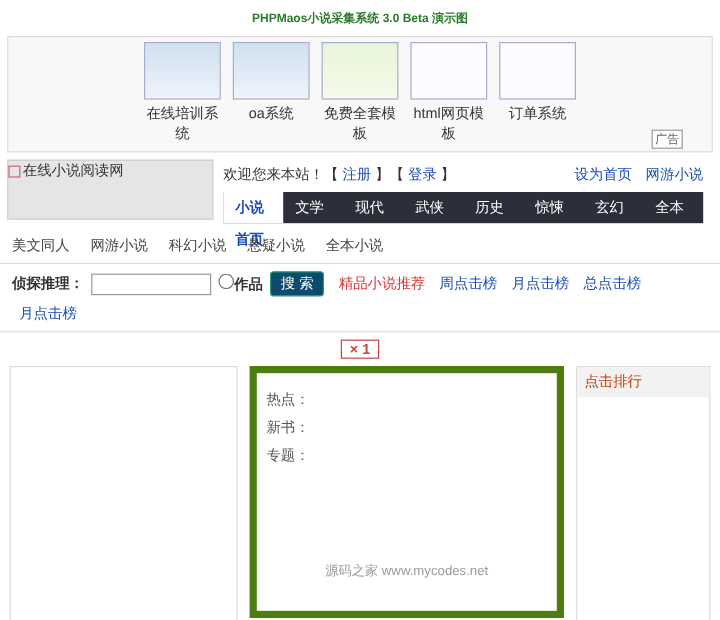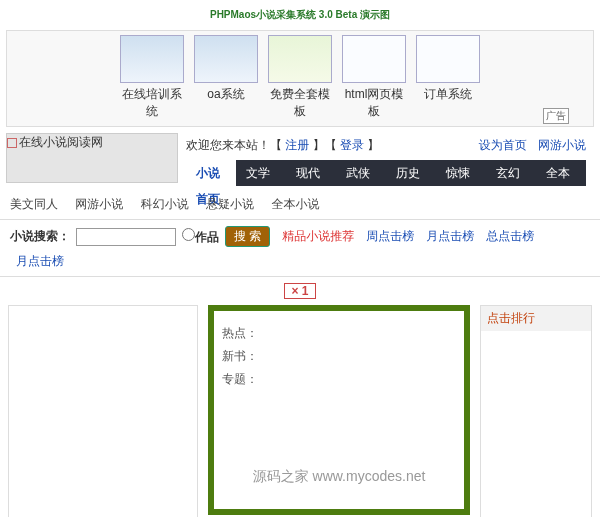--- a/index.html
+++ b/index.html
@@ -22,31 +22,31 @@
 .top-links{float:right}
 .top-links a{color:#1a4db3;text-decoration:none;margin-left:8px}
 .nav{margin-top:6px;background:#2b2f3a;display:flex;height:26px;line-height:26px}
 .nav a{color:#fff;text-decoration:none;padding:0 10px;font-size:12px}
 .nav a.active{background:#fff;color:#1a4db3;font-weight:bold}
 .subnav{padding:6px 10px;color:#444}
 .subnav a{color:#444;text-decoration:none;margin-right:14px}
 .searchbar{padding:6px 10px;border-top:1px solid #ddd;border-bottom:1px solid #ddd;display:flex;align-items:center;gap:6px;flex-wrap:wrap}
 .searchbar label{color:#333;font-weight:bold}
 .searchbar input[type=text]{width:100px;height:18px;border:1px solid #999}
-.searchbar .btn{background:#a16207;border:1px solid #297;color:#fff;padding:1px 8px;border-radius:3px;cursor:pointer}
+.searchbar .btn{background:#0c4a6e;border:1px solid #297;color:#fff;padding:1px 8px;border-radius:3px;cursor:pointer}
 .searchbar .lk{color:#d33;text-decoration:none;margin-left:6px}
 .searchbar .lk.blue{color:#1a4db3}
 .del-row{text-align:center;padding:6px}
 .del-btn{display:inline-block;border:1px solid #c44;color:#c44;padding:0 6px;font-weight:bold}
 .main{display:flex;gap:10px;padding:0 8px 10px}
 .col-l{width:190px;border:1px solid #ddd;height:290px}
 .col-m{flex:1}
 .mbox{border:6px solid #4d7c0f;padding:8px;min-height:210px;position:relative}
 .mbox .line{margin:6px 0;color:#555}
-.src{color:#999;font-size:14px;text-align:center;margin-top:80px}
+.src{color:#999;font-size:11px;text-align:center;margin-top:80px}
 .col-r{width:112px;display:flex;flex-direction:column;gap:8px}
 .rbox{border:1px solid #ddd}
 .rhead{background:#f2f2f2;padding:4px 6px;color:#c2410c}
 .rbody{padding:6px;min-height:40px}
 .rank-body{height:200px}
 </style>
 </head>
 <body>
 
 <div class="page">
@@ -100,21 +100,21 @@
 
   <div class="subnav">
     <a href="#">美文同人</a>
     <a href="#">网游小说</a>
     <a href="#">科幻小说</a>
     <a href="#">悬疑小说</a>
     <a href="#">全本小说</a>
   </div>
 
   <div class="searchbar">
-    <label>小说搜索：</label>
+    <label>侦探推理：</label>
     <input type="text" style="">
     <label><input type="radio" style=""><span>作品</span></label>
     <button class="btn">搜 索</button>
     <a class="lk" href="#">精品小说推荐</a>
     <a class="lk blue" href="#">周点击榜</a>
     <a class="lk blue" href="#">月点击榜</a>
     <a class="lk blue" href="#">总点击榜</a>
     <a class="lk blue" href="#">月点击榜</a>
   </div>
 

